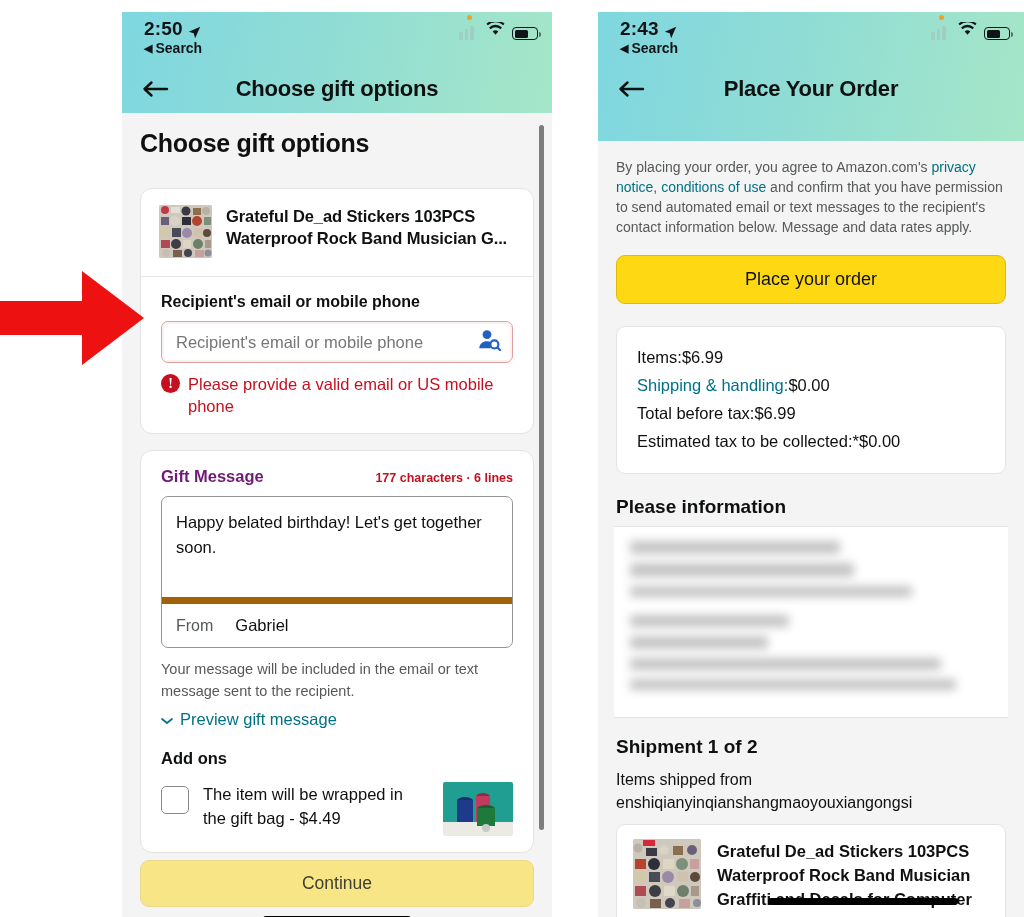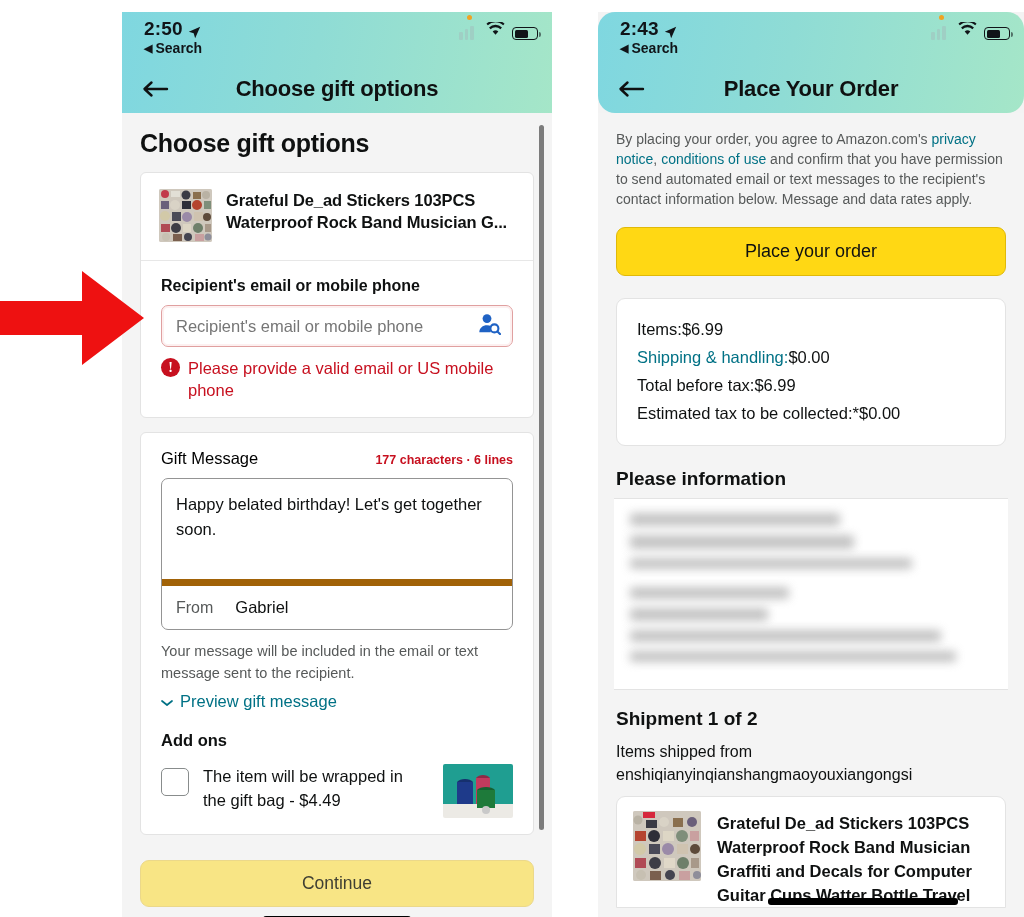--- a/index.html
+++ b/index.html
@@ -18,21 +18,21 @@
   }
   #phone-left  { left: 122px; width: 430px; }
   #phone-right { left: 598px; width: 426px; }
 
   
   .navhead {
     position: relative;
     background: linear-gradient(100deg, #7fd7e0 0%, #8fdcd5 45%, #a5e6c8 100%);
     padding: 0; height: 101px;
   }
-  #phone-right .navhead { height: 101px; border-radius: 17px; }
+  #phone-right .navhead { height: 129px; }
   .statusbar {
     position: relative; height: 52px; padding: 6px 18px 0 22px;
   }
   .sb-time {
     font-size: 19px; font-weight: bold; color: #101418;
     letter-spacing: .2px; line-height: 21px; display: flex; align-items: center; gap: 5px;
   }
   .loc-arrow { display:inline-block; width: 13px; height: 13px; }
   .sb-back {
     font-size: 14px; font-weight: bold; color: #101418;
@@ -82,22 +82,22 @@
     position: absolute; right: 8px; top: 12px; width: 5px; height: 705px;
     background: #7c7c7c; border-radius: 3px;
   }
 
   
   .page-title {
     font-size: 25px; font-weight: bold; color: #0f1111;
     padding: 16px 0 14px 18px; letter-spacing: -0.3px;
   }
   .card {
-    background: #ffffff; border: 1px solid #e3e3e3; border-radius: 6px;
-    margin: 0 18px; overflow: hidden;
+    background: #ffffff; border: 1px solid #e3e3e3; border-radius: 12px;
+    margin: 16px 18px; overflow: hidden;
   }
   .card-sec { padding: 16px 20px; }
   .divider { height: 1px; background: #e7e7e7; }
 
   .prod-row { display: flex; gap: 14px; align-items: flex-start; padding: 16px 18px 18px 18px; }
   .thumb {
     width: 53px; height: 53px; flex: 0 0 53px; border-radius: 2px; overflow: hidden;
     background: #d9d2c8;
   }
   .thumb.lg { width: 68px; height: 70px; flex: 0 0 68px; }
@@ -123,21 +123,21 @@
   .err-row { display:flex; gap: 8px; margin-top: 10px; align-items:flex-start; }
   .err-ico {
     flex: 0 0 19px; width: 19px; height: 19px; border-radius: 50%;
     background: #c7101f; color:#fff; font-size: 14px; font-weight: bold;
     display:flex; align-items:center; justify-content:center; margin-top: 1px;
     font-family: "Liberation Serif", serif;
   }
   .err-txt { color: #c7101f; font-size: 16.5px; line-height: 22px; }
 
   .gm-head { display:flex; align-items:baseline; justify-content:space-between; margin-bottom: 10px; }
-  .gm-title { font-size: 16.5px; font-weight: normal; color:#000000; }
+  .gm-title { font-size: 16.5px; font-weight: bold; color:#701a75; }
   .gm-count { font-size: 12.5px; color: #c7101f; font-weight: bold; }
   .gm-box { border: 1px solid #949494; border-radius: 7px; overflow: hidden; }
   .gm-text {
     min-height: 100px; padding: 13px 14px; font-size: 16.5px; line-height: 25px;
     color: #0f1111;
   }
   .gm-from { display:flex; align-items:center; gap: 22px; border-top: 7px solid #a16207; padding: 12px 14px; }
   .gm-from-lbl { color:#565959; font-size: 16px; }
   .gm-from-val { color:#0f1111; font-size: 16.5px; }
   .gm-note { font-size: 14.5px; color:#565959; line-height: 22px; margin-top: 10px; }

